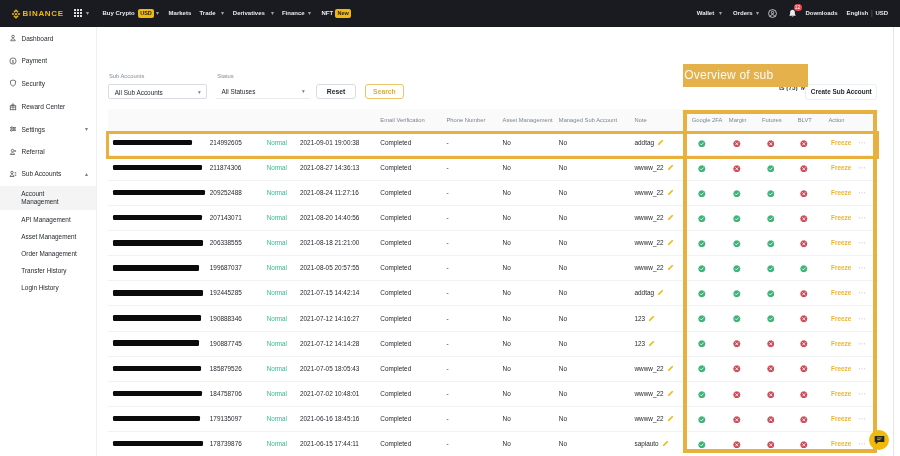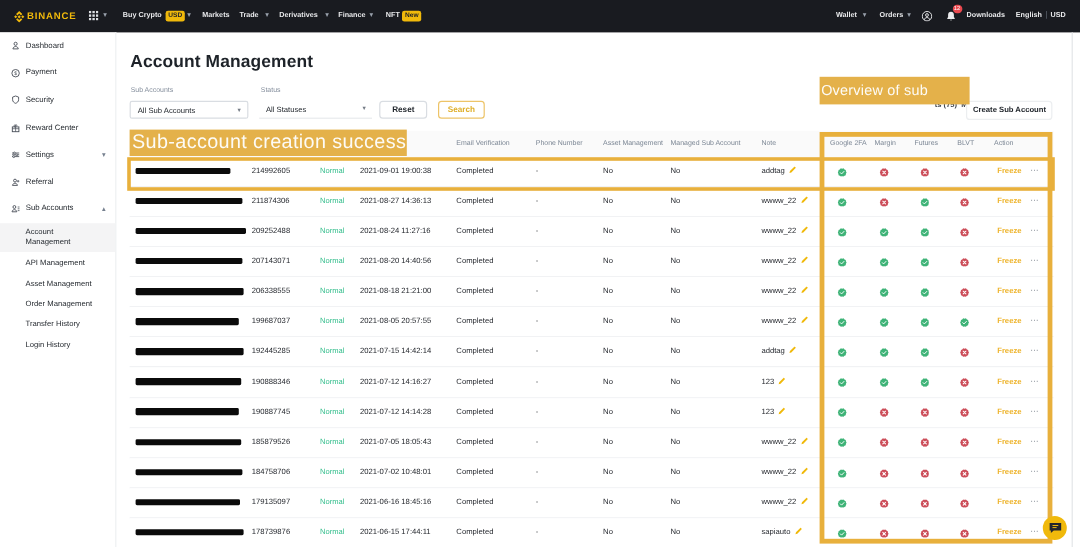--- a/index.html
+++ b/index.html
@@ -172,21 +172,20 @@
 <div class="ssel">
         <span>Account<br>Management</span>
       </div>
       <div class="ssub" style="top:189.3px">API Management</div>
       <div class="ssub" style="top:206.2px">Asset Management</div>
       <div class="ssub" style="top:222.7px">Order Management</div>
       <div class="ssub" style="top:239.6px">Transfer History</div>
       <div class="ssub" style="top:257.3px">Login History</div>
 </div>
 
-<div class="h1">Account Management</div>
 <span class="flabel" style="left:108.9px">Sub Accounts</span>
 <span class="flabel" style="left:217.3px">Status</span>
 <div class="dd" style="left:107.8px;width:98.9px">
       <span>All Sub Accounts</span>
       <i>▾</i>
     </div>
 <div class="dd" style="left:215.6px;width:94.2px;border:none;border-bottom:1px solid #e8eaed;border-radius:0;">
       <span>All Statuses</span>
       <i>▾</i>
     </div>
@@ -711,21 +710,20 @@
           <path d="M5.6 5.6l4.8 4.8M10.4 5.6l-4.8 4.8" stroke="#fff" stroke-width="1.8" fill="none" stroke-linecap="round"></path>
         </svg>
       </span>
       <span class="c fz" style="left:723.5px">Freeze</span>
       <span class="c dt" style="left:751.0px">⋯</span>
     </div>
 
 <div class="box1"></div>
 <div class="box2"></div>
 
-<div class="hl" style="left:107.5px;top:108.1px;width:231px;height:21.6px;font-size:16.5px;line-height:21px;letter-spacing:.3px;padding-left:2.5px;">Sub-account creation success</div>
 <div class="hl" style="left:682.8px;top:63.5px;width:125.2px;height:23.2px;font-size:12px;line-height:23.5px;letter-spacing:.2px;padding-left:1.5px;">Overview of sub</div>
 
 <div class="scroll"></div>
 <div class="chat">
       <svg style="position:absolute;left:4.5px;top:5px;width:11px;height:10px" viewBox="0 0 16 14">
         <path d="M1 1h14v9H6l-3.5 3v-3H1z" fill="#22262e"></path>
         <path d="M4.5 4h7M4.5 6.5h5" stroke="#f0b90b" stroke-width="1.2"></path>
       </svg>
     </div>
 </div>

